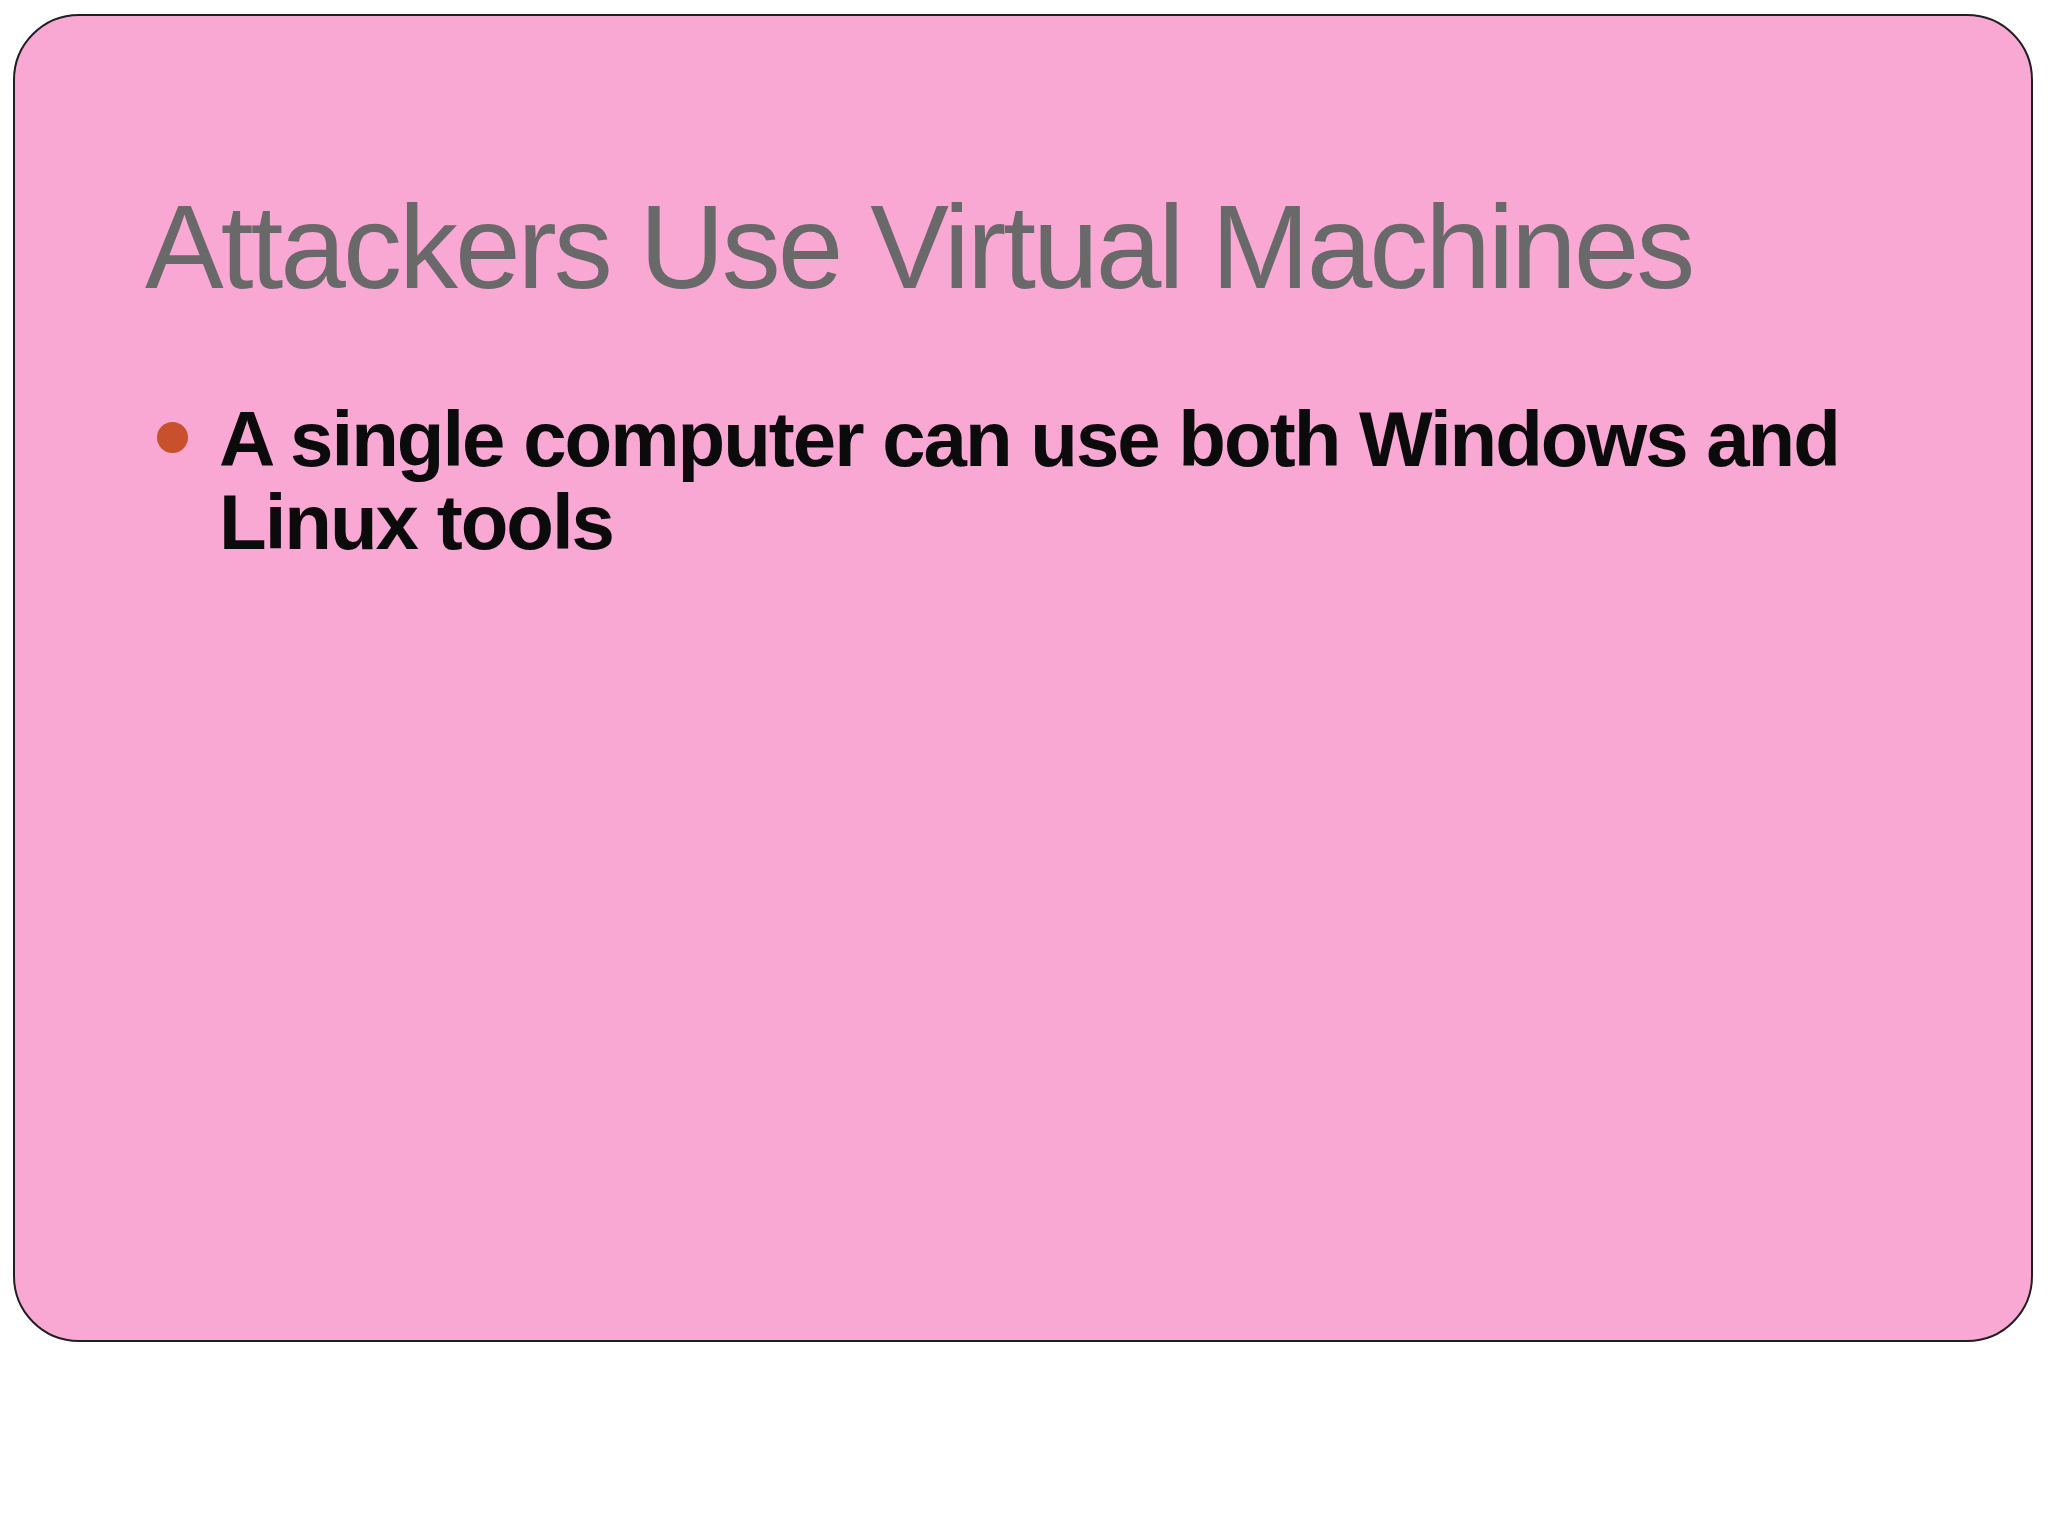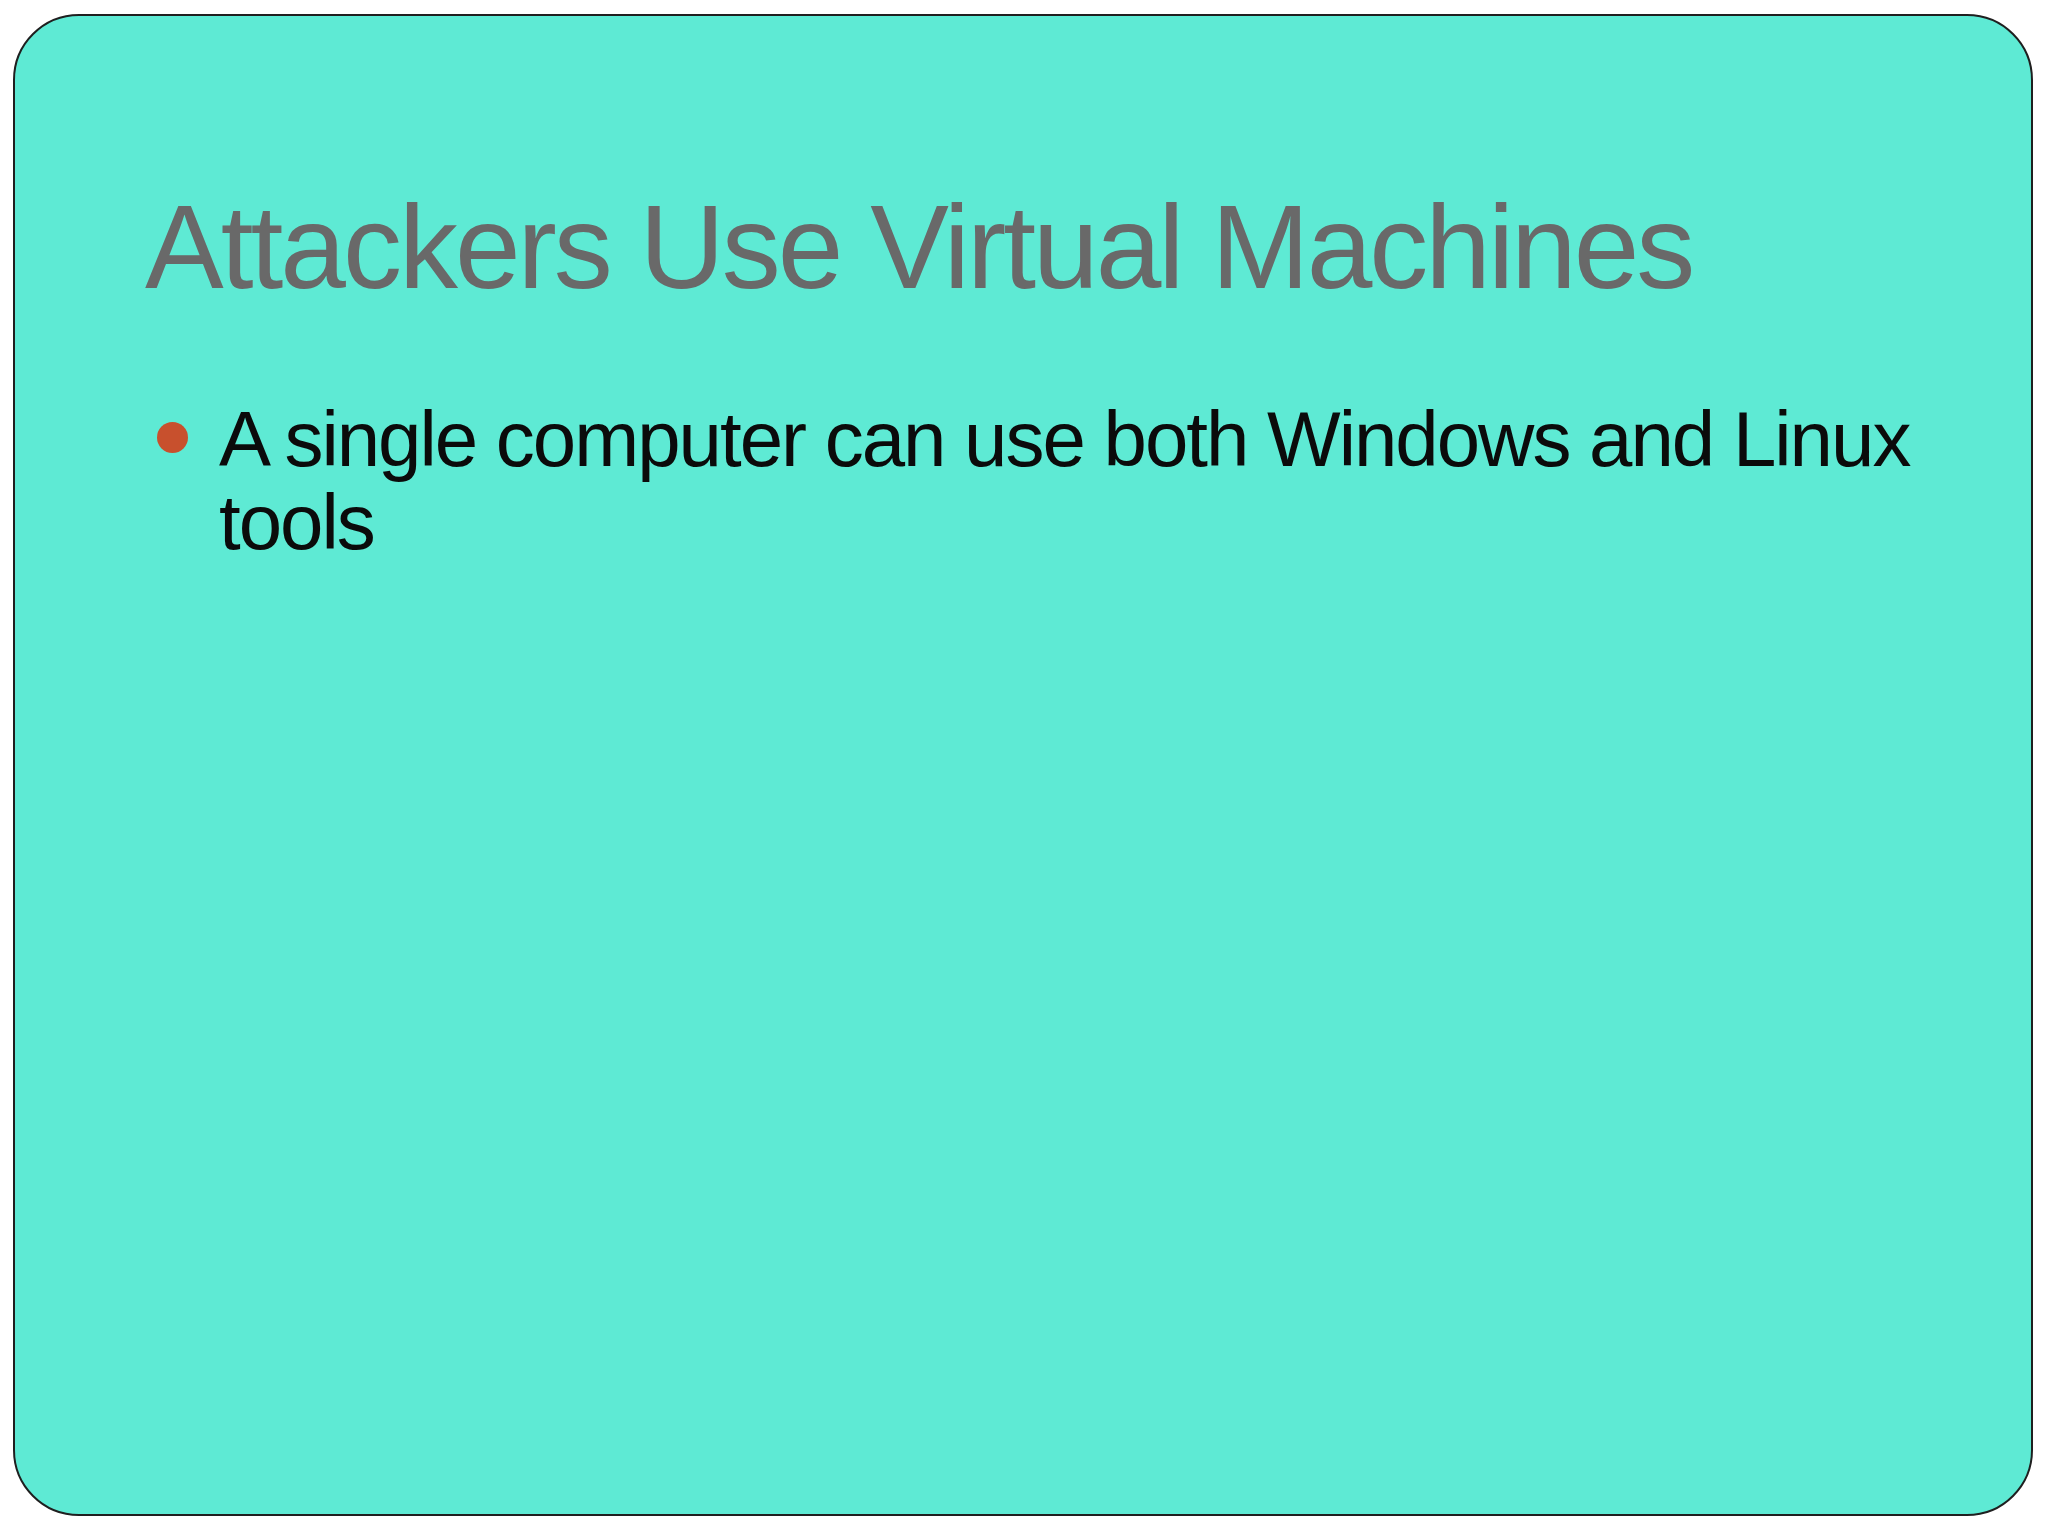--- a/index.html
+++ b/index.html
@@ -9,24 +9,24 @@
     background: #ffffff;
     font-family: "Liberation Sans", sans-serif;
     overflow: hidden;
     position: relative;
   }
   .slide {
     position: absolute;
     left: 13px;
     top: 14px;
     width: 2020px;
-    height: 1502px;
+    height: 1328px;
     border: 2px solid #1f1f1f;
     border-radius: 66px;
-    background: #5eead4;
+    background: #f9a8d4;
   }
   .slide-title {
     position: absolute;
     left: 130px;
     top: 172px;
     font-size: 118px;
     font-weight: 400;
     letter-spacing: -3px;
     line-height: 1.0;
     white-space: nowrap;
@@ -56,15 +56,15 @@
   }
 </style>
 </head>
 <body>
 
 <div class="slide">
   <h1 class="slide-title" style="color: rgb(105, 105, 105);">Attackers Use Virtual Machines</h1>
 
   <div class="bullet-item">
     <span class="bullet-marker" style="background: rgb(200, 80, 45);"></span>
-    <div class="bullet-text" style="color: rgb(11, 11, 11);">A single computer can use both Windows and Linux tools</div>
+    <div class="bullet-text" style="color: rgb(11, 11, 11); font-weight: bold;">A single computer can use both Windows and Linux tools</div>
   </div>
 </div>
 
 </body></html>

